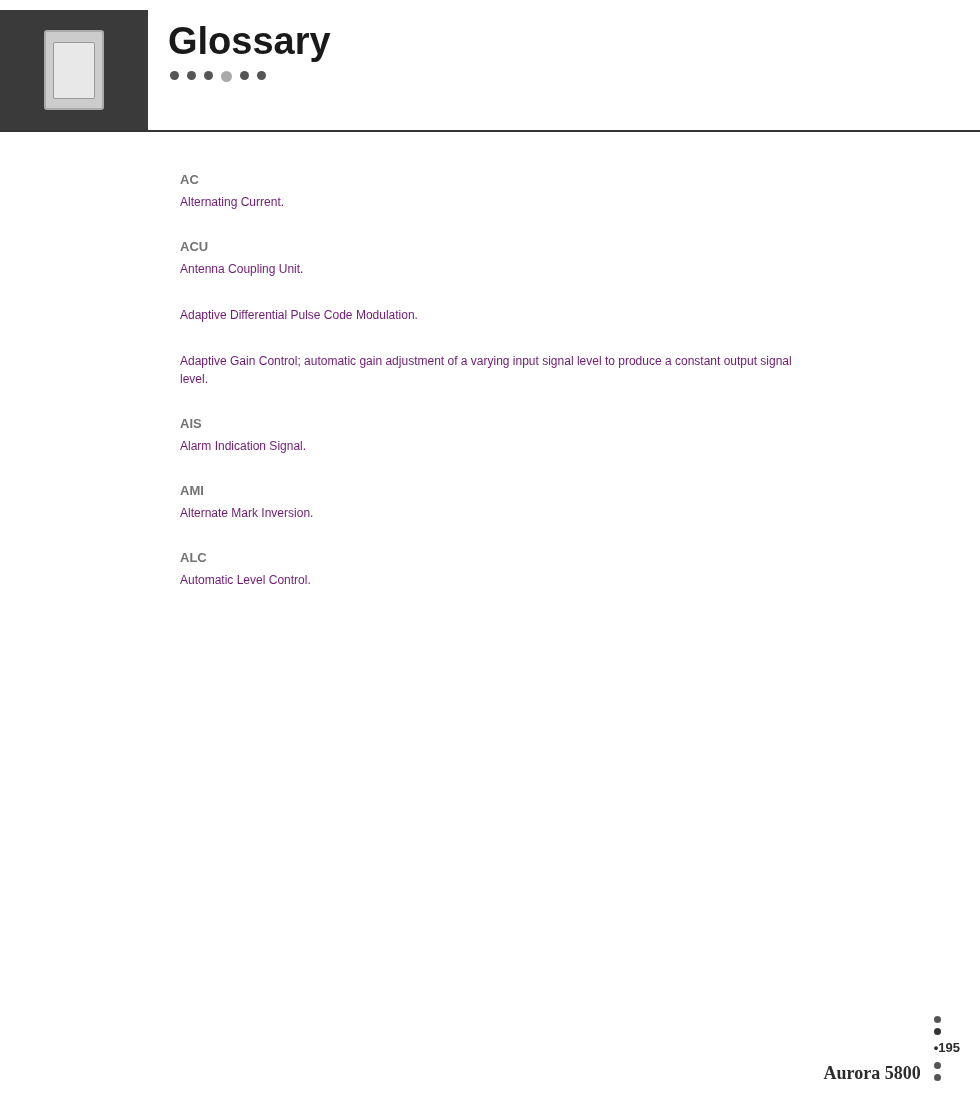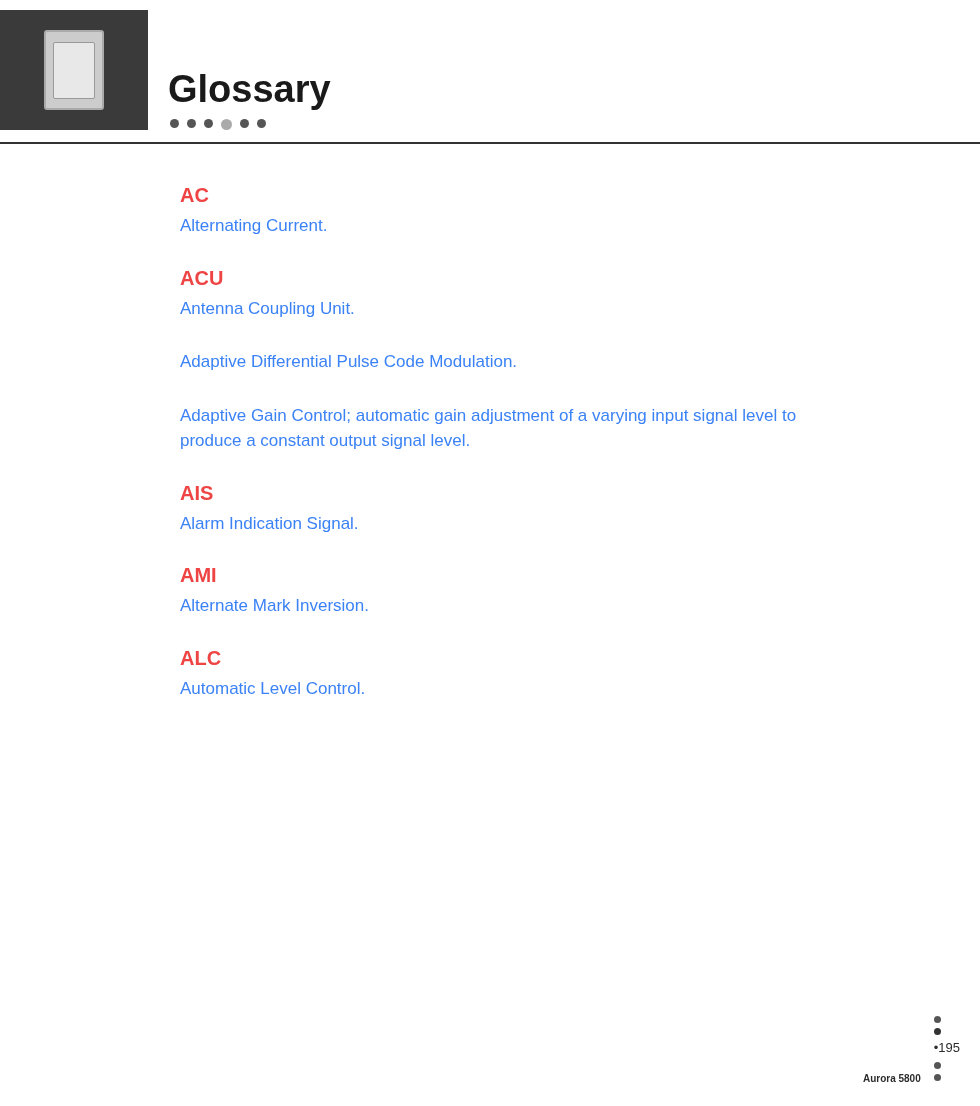--- a/index.html
+++ b/index.html
@@ -13,22 +13,22 @@
       min-height: 1106px;
       background: #ffffff;
       font-family: Arial, Helvetica, sans-serif;
       color: #2c2c2c;
       position: relative;
     }
 
     
     .header {
       display: flex;
-      align-items: flex-end;
-      padding: 10px 0 12px 0;
+      align-items: flex-start;
+      padding: 10px 0 0 0;
       border-bottom: none;
       margin-bottom: 0;
     }
 
     .header-image {
       width: 148px;
       height: 120px;
       background: #3a3a3a;
       display: flex;
       align-items: center;
@@ -96,64 +96,65 @@
     .content {
       padding: 40px 180px 60px 180px;
     }
 
     
     .glossary-entry {
       margin-bottom: 28px;
     }
 
     .glossary-term {
-      font-size: 20px;
-      font-weight: bold;
-      color: #ef4444;
+      font-size: 13px;
+      font-weight: bold;
+      color: #737373;
       margin-bottom: 6px;
       font-family: Arial, Helvetica, sans-serif;
     }
 
     .glossary-definition {
-      font-size: 17px;
-      color: #3b82f6;
+      font-size: 12px;
+      color: #701a75;
       line-height: 1.5;
       font-family: Arial, Helvetica, sans-serif;
     }
 
     
     .footer {
       position: absolute;
       bottom: 20px;
       right: 0;
       display: flex;
       align-items: flex-end;
     }
 
     .footer-brand {
-      font-size: 10px;
+      font-size: 18px;
       font-weight: bold;
       color: #2c2c2c;
-      font-family: Liberation Sans, sans-serif;
+      font-family: Liberation Serif, serif;
       margin-right: 8px;
       padding-bottom: 2px;
     }
 
     .footer-page {
       font-size: 13px;
       color: #2c2c2c;
       font-family: Arial, Helvetica, sans-serif;
       padding-bottom: 2px;
     }
 
     .footer-dots-vertical {
       display: flex;
       flex-direction: column;
       gap: 5px;
       padding: 5px 20px 5px 5px;
+      font-weight: bold;
     }
 
     .footer-dot {
       width: 7px;
       height: 7px;
       border-radius: 50%;
       background: #555555;
     }
 
     .footer-dot.filled {

